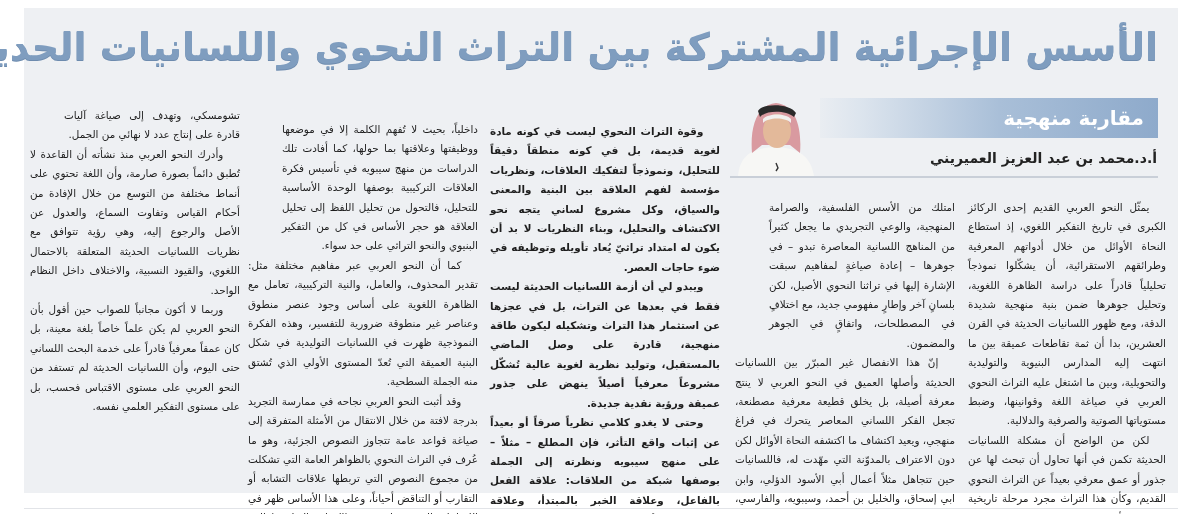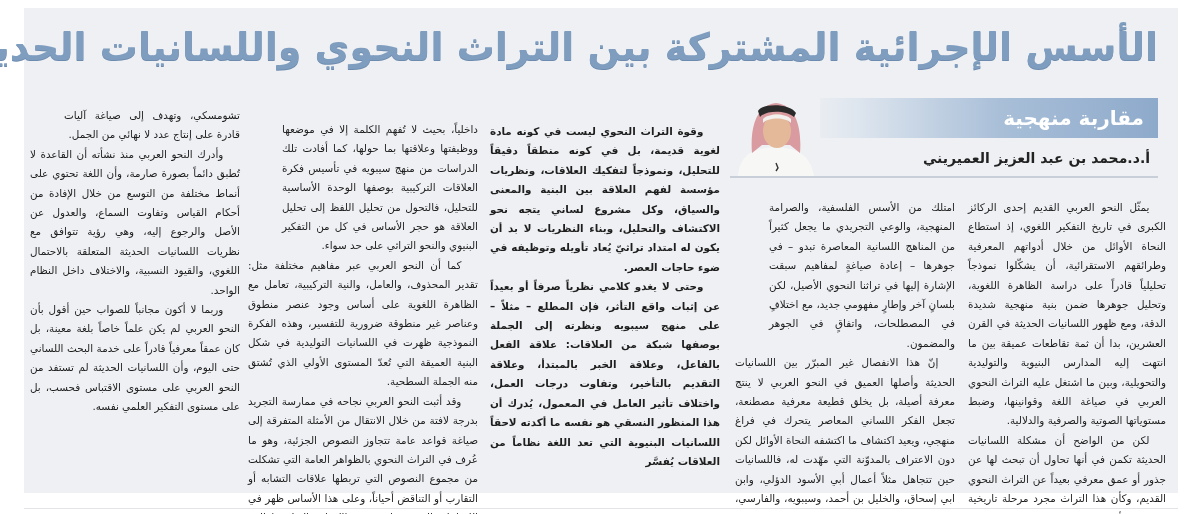--- a/index.html
+++ b/index.html
@@ -6,21 +6,21 @@
   body { width:1200px; height:514px; position:relative; overflow:hidden; font-family:"DejaVu Sans", sans-serif; }
   .panel { position:absolute; left:24px; top:8px; width:1154px; height:485px; background:#eef0f3; }
   .bottom-rule { position:absolute; left:24px; top:508px; width:1154px; height:1px; background:#e2e4e8; }
   .headline { position:absolute; left:40px; top:22px; width:1118px; height:50px; text-align:center; direction:rtl;
     font-family:"DejaVu Sans", sans-serif; font-weight:bold; font-size:38px; line-height:50px; color:#7f9dbf;
     letter-spacing:-1px; text-shadow:0 1px 0 #6d8bae; white-space:nowrap; }
   .section-bar { position:absolute; left:806px; top:98px; width:352px; height:40px;
     background:linear-gradient(to left, #8eaacb 0%, #a9bfd8 45%, #dde5ee 85%, #eef0f3 100%); }
   .section-label { position:absolute; right:14px; top:0; line-height:40px; direction:rtl; color:#ffffff;
     font-weight:bold; font-size:20px; }
-  .author { position:absolute; right:50px; top:146px; direction:rtl; font-size:14px; font-weight:bold; color:#222; line-height:24px; }
+  .author { position:absolute; right:43px; top:146px; direction:rtl; font-size:14px; font-weight:bold; color:#222; line-height:24px; }
   .author-rule { position:absolute; left:730px; top:176px; width:428px; height:2px; background:#c9cfd8; }
   .photo { position:absolute; left:730px; top:93px; width:90px; height:83px; overflow:hidden; }
   .col { position:absolute; top:198px; direction:rtl; text-align:justify; font-size:10.4px; line-height:19.4px; color:#1e1e1e; }
   .col p { margin:0; text-indent:1.6em; }
   .col p.noindent { text-indent:0;margin-left:34px; }
   .c1 { left:968px; width:198px; top:198px; }
   .c2 { left:735px; width:220px; top:198px; }
   .c3 { left:490px; width:230px; top:122px;font-weight:bold; }
   .c4 { left:248px; width:230px; top:120px; }
   .c5 { left:30px; width:210px; top:106px; }
@@ -57,20 +57,21 @@
   <p>لكن من الواضح أن مشكلة اللسانيات الحديثة تكمن في أنها تحاول أن تبحث لها عن جذور أو عمق معرفي بعيداً عن التراث النحوي القديم، وكأن هذا التراث مجرد مرحلة تاريخية لا تصلح لتأسيس معرفة جديدة، بينما الحقيقة أنّ العقل النحوي العربي</p>
 </div>
 
 <div class="col c2">
   <p class="noindent">امتلك من الأسس الفلسفية، والصرامة المنهجية، والوعي التجريدي ما يجعل كثيراً من المناهج اللسانية المعاصرة تبدو – في جوهرها – إعادة صياغةٍ لمفاهيم سبقت الإشارة إليها في تراثنا النحوي الأصيل، لكن بلسانٍ آخر وإطارٍ مفهومي جديد، مع اختلافٍ في المصطلحات، واتفاقٍ في الجوهر والمضمون.</p>
   <p>إنّ هذا الانفصال غير المبرّر بين اللسانيات الحديثة وأصلها العميق في النحو العربي لا ينتج معرفة أصيلة، بل يخلق قطيعة معرفية مصطنعة، تجعل الفكر اللساني المعاصر يتحرك في فراغ منهجي، ويعيد اكتشاف ما اكتشفه النحاة الأوائل لكن دون الاعتراف بالمدوّنة التي مهّدت له، فاللسانيات حين تتجاهل مثلاً أعمال أبي الأسود الدؤلي، وابن ابي إسحاق، والخليل بن أحمد، وسيبويه، والفارسي، وابن جني، وغيرهم من جهابذة النحاة، فإنها لا تقطع الصلة بالماضي فحسب، بل تفقد القدرة على رؤية المستقبل بمنهج واضح.</p>
 </div>
 
 <div class="col c3">
   <p>وقوة التراث النحوي ليست في كونه مادة لغوية قديمة، بل في كونه منطقاً دقيقاً للتحليل، ونموذجاً لتفكيك العلاقات، ونظريات مؤسسة لفهم العلاقة بين البنية والمعنى والسياق، وكل مشروع لساني يتجه نحو الاكتشاف والتحليل، وبناء النظريات لا بد أن يكون له امتداد تراثيّ يُعاد تأويله وتوظيفه في ضوء حاجات العصر.</p>
+  <p>ويبدو لي أن أزمة اللسانيات الحديثة ليست فقط في بعدها عن التراث، بل في عجزها عن استثمار هذا التراث وتشكيله ليكون طاقة منهجية، قادرة على وصل الماضي بالمستقبل، وتوليد نظرية لغوية عالية تُشكّل مشروعاً معرفياً أصيلاً ينهض على جذور عميقة ورؤية نقدية جديدة.</p>
   <p>وحتى لا يغدو كلامي نظرياً صرفاً أو بعيداً عن إثبات واقع التأثر، فإن المطلع – مثلاً – على منهج سيبويه ونظرته إلى الجملة بوصفها شبكة من العلاقات: علاقة الفعل بالفاعل، وعلاقة الخبر بالمبتدأ، وعلاقة التقديم بالتأخير، وتفاوت درجات العمل، واختلاف تأثير العامل في المعمول، يُدرك أن هذا المنظور النسقي هو نفسه ما أكدته لاحقاً اللسانيات البنيوية التي تعد اللغة نظاماً من العلاقات يُفسَّر</p>
 </div>
 
 <div class="col c4">
   <p class="noindent">داخلياً، بحيث لا تُفهم الكلمة إلا في موضعها ووظيفتها وعلاقتها بما حولها، كما أفادت تلك الدراسات من منهج سيبويه في تأسيس فكرة العلاقات التركيبية بوصفها الوحدة الأساسية للتحليل، فالتحول من تحليل اللفظ إلى تحليل العلاقة هو حجر الأساس في كل من التفكير البنيوي والنحو التراثي على حد سواء.</p>
   <p>كما أن النحو العربي عبر مفاهيم مختلفة مثل: تقدير المحذوف، والعامل، والنية التركيبية، تعامل مع الظاهرة اللغوية على أساس وجود عنصر منطوق وعناصر غير منطوقة ضرورية للتفسير، وهذه الفكرة النموذجية ظهرت في اللسانيات التوليدية في شكل البنية العميقة التي تُعدّ المستوى الأولي الذي تُشتق منه الجملة السطحية.</p>
   <p>وقد أثبت النحو العربي نجاحه في ممارسة التجريد بدرجة لافتة من خلال الانتقال من الأمثلة المتفرقة إلى صياغة قواعد عامة تتجاوز النصوص الجزئية، وهو ما عُرف في التراث النحوي بالظواهر العامة التي تشكلت من مجموع النصوص التي تربطها علاقات التشابه أو التقارب أو التناقض أحياناً، وعلى هذا الأساس ظهر في اللسانيات الحديثة ما يسمى بـ(القواعد التوليدية) التي طورها</p>
 </div>
 
 <div class="col c5">

